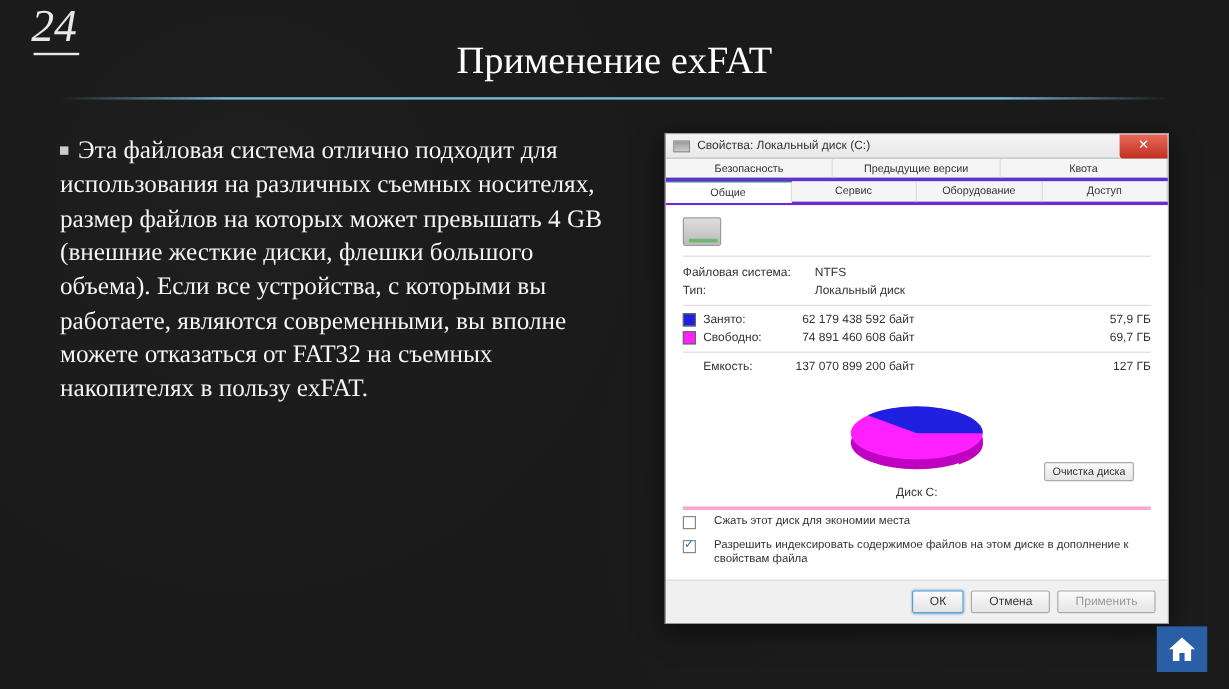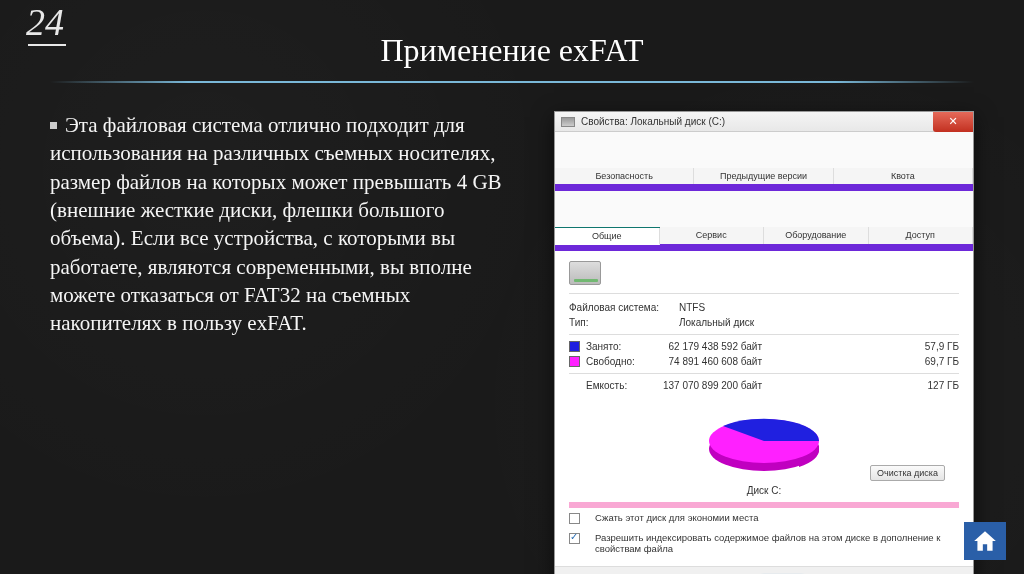--- a/index.html
+++ b/index.html
@@ -96,22 +96,21 @@
     background: linear-gradient(#e56a5a, #c23020);
     color: #fff;
     text-align: center;
     line-height: 18px;
     font-size: 11px;
     border-bottom-left-radius: 3px;
   }
   .tabs-row {
     display: flex;
     background: #0f766e;
-    border-bottom: 7px solid #6d28d9;
-    margin-top: 36px;
+    border-bottom: 3px solid #6d28d9;
   }
   .tabs-row .tab {
     flex: 1;
     padding: 3px 4px;
     text-align: center;
     border-right: 1px solid #ddd;
     background: #f5f5f5;
     font-size: 9px;
   }
   .tabs-row .tab.active {
@@ -190,21 +189,21 @@
     font-size: 9px;
     padding: 2px 6px;
     background: linear-gradient(#fafafa,#e5e5e5);
     border: 1px solid #aaa;
     border-radius: 2px;
   }
   .disk-label {
     text-align: center;
     font-size: 10px;
     padding-bottom: 6px;
-    border-bottom: 6px solid #f9a8d4;
+    border-bottom: 3px solid #f9a8d4;
   }
   .check-row {
     display: flex;
     align-items: flex-start;
     padding: 4px 0;
     font-size: 9.5px;
     gap: 15px;
   }
   .checkbox {
     width: 11px; height: 11px;
@@ -339,21 +338,21 @@
           <div>Сжать этот диск для экономии места</div>
         </div>
         <div class="check-row">
           <div class="checkbox checked"></div>
           <div>Разрешить индексировать содержимое файлов на этом диске в дополнение к свойствам файла</div>
         </div>
       </div>
       <div class="button-bar">
         <div class="btn primary">ОК</div>
         <div class="btn">Отмена</div>
-        <div class="btn disabled">Разрешить</div>
+        <div class="btn disabled">Применить</div>
       </div>
     </div>
   </div>
 </div>
 
 <div class="home-icon">
   <svg viewBox="0 0 24 24">
     <path d="M12 3 L2 12 L5 12 L5 21 L10 21 L10 15 L14 15 L14 21 L19 21 L19 12 L22 12 Z" fill="#fff"></path>
   </svg>
 </div>

